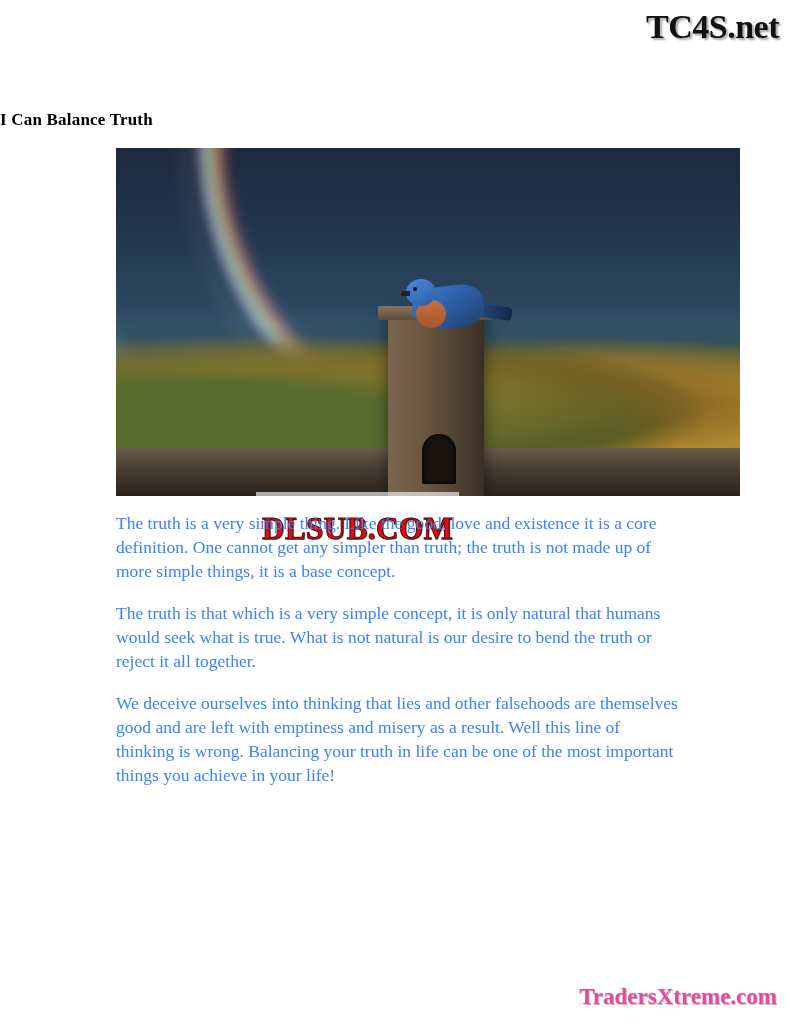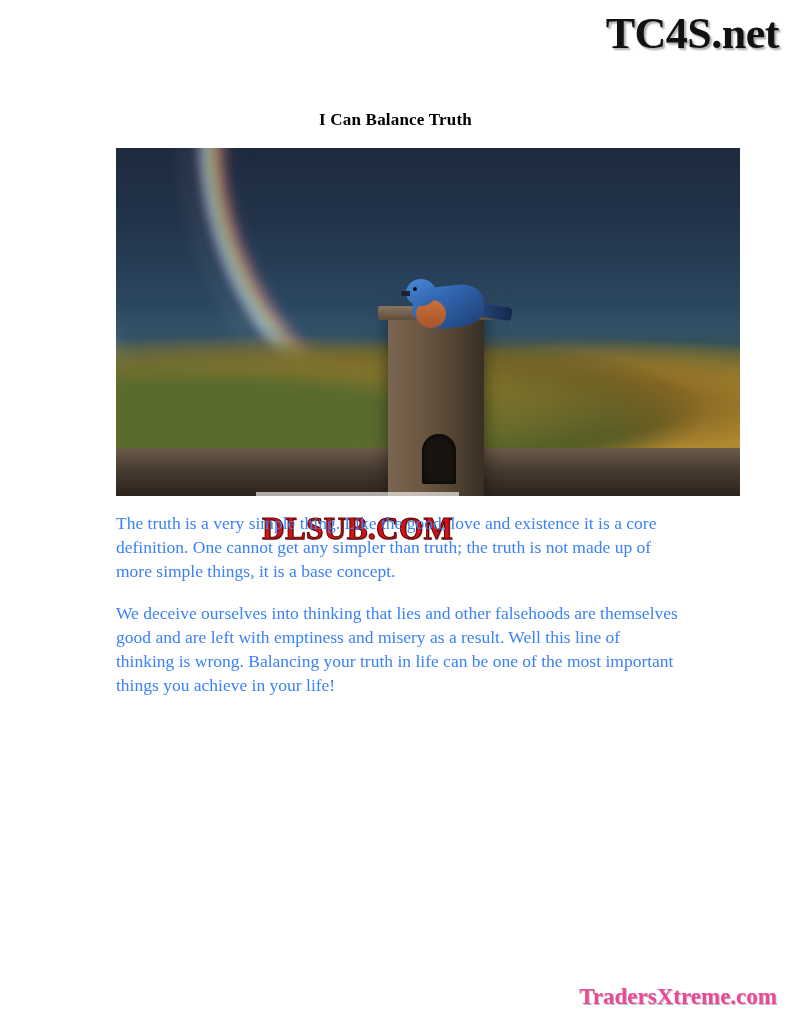--- a/index.html
+++ b/index.html
@@ -17,33 +17,32 @@
     overflow: hidden;
   }
 
   
   .brand-top {
     position: absolute;
     top: 8px;
     right: 12px;
     font-family: "Liberation Serif", serif;
     font-weight: bold;
-    font-size: 44px;
+    font-size: 34px;
     letter-spacing: -0.5px;
     color: #111111;
     text-shadow: 1px 1px 0 #b9b9b9, 2px 2px 2px rgba(0,0,0,0.35);
   }
 
   
   .doc-title {
     position: absolute;
     top: 110px;
     left: 0;
     width: 791px;
-    text-align: center;
     font-family: "Liberation Serif", serif;
     font-weight: bold;
     font-size: 17px;
     letter-spacing: 0.2px;
   }
 
   
   .photo-frame {
     position: absolute;
     left: 116px;
@@ -282,16 +281,17 @@
   <div class="bird-breast"></div>
   <div class="bird-head"></div>
   <div class="bird-eye"></div>
   <div class="bird-beak"></div>
 </div>
 
 <div class="wm-dlsub">DLSUB.COM</div>
 
 <div class="body-copy">
   <p>The truth is a very simple thing. Like the good, love and existence it is a core definition. One cannot get any simpler than truth; the truth is not made up of more simple things, it is a base concept.</p>
+  <p>The truth is that which is a very simple concept, it is only natural that humans would seek what is true. What is not natural is our desire to bend the truth or reject it all together.</p>
   <p>We deceive ourselves into thinking that lies and other falsehoods are themselves good and are left with emptiness and misery as a result. Well this line of thinking is wrong. Balancing your truth in life can be one of the most important things you achieve in your life!</p>
 </div>
 
 <div class="brand-bottom">TradersXtreme.com</div>
 
 </body></html>

